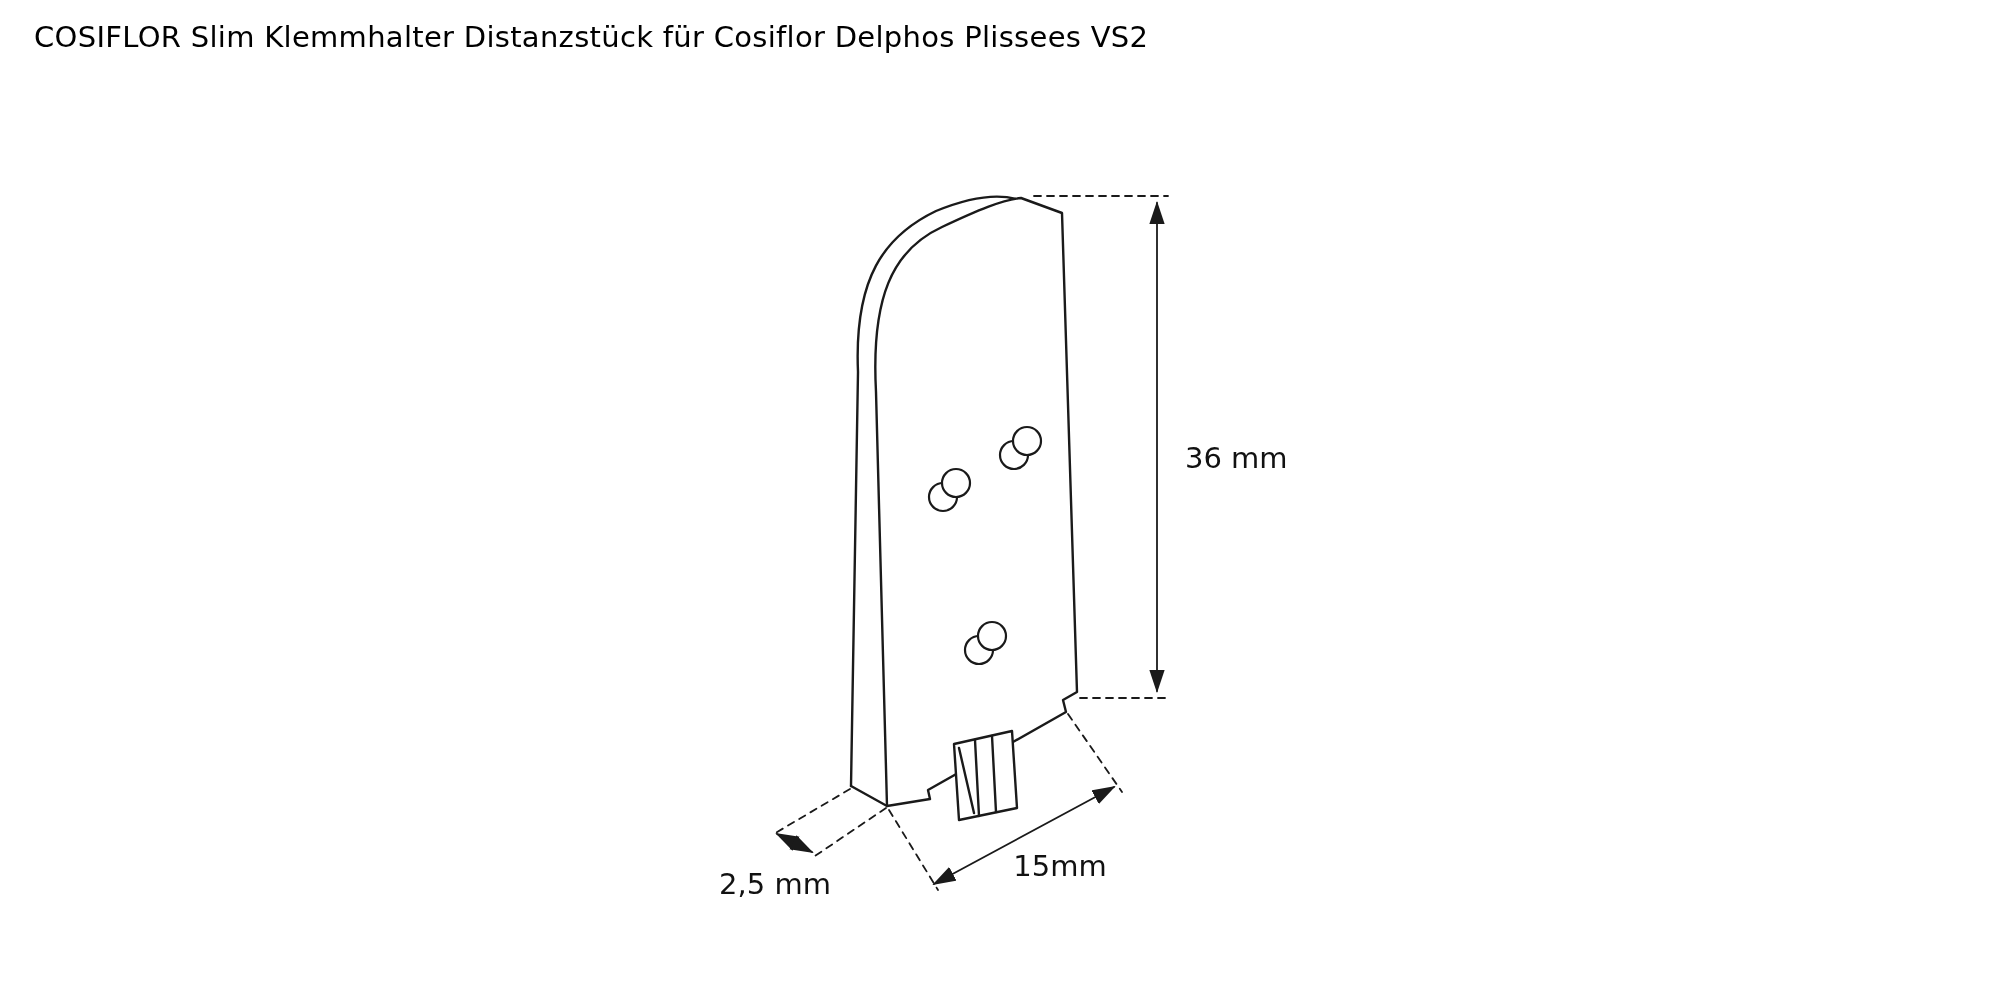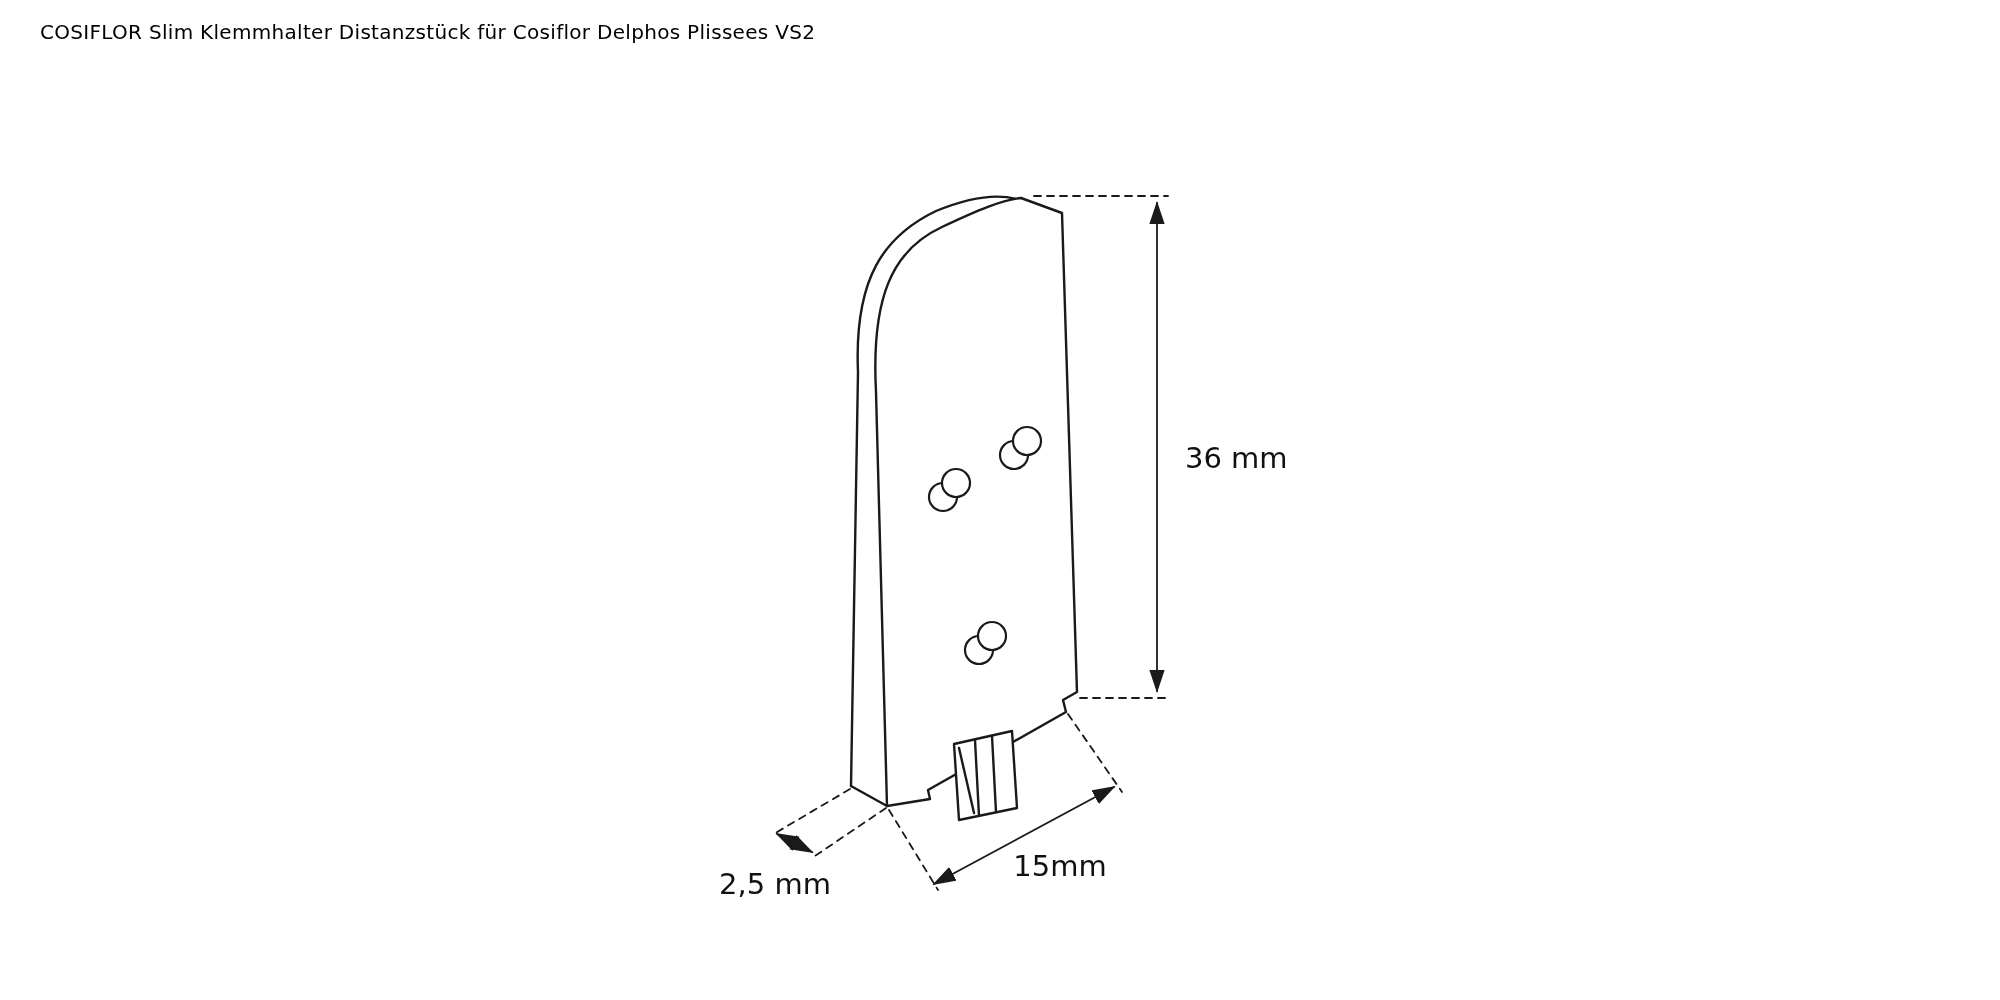--- a/index.html
+++ b/index.html
@@ -12,23 +12,23 @@
   }
   .page {
     position: relative;
     width: 2000px;
     height: 1000px;
     background: #ffffff;
     overflow: hidden;
   }
   .page-title {
     position: absolute;
-    left: 40px;
+    left: 34px;
     top: 20px;
-    font-size: 20px;
+    font-size: 29px;
     color: #000000;
     letter-spacing: 0.3px;
     white-space: nowrap;
   }
   .drawing-svg {
     position: absolute;
     left: 0;
     top: 0;
   }
   .drawing-svg text {

